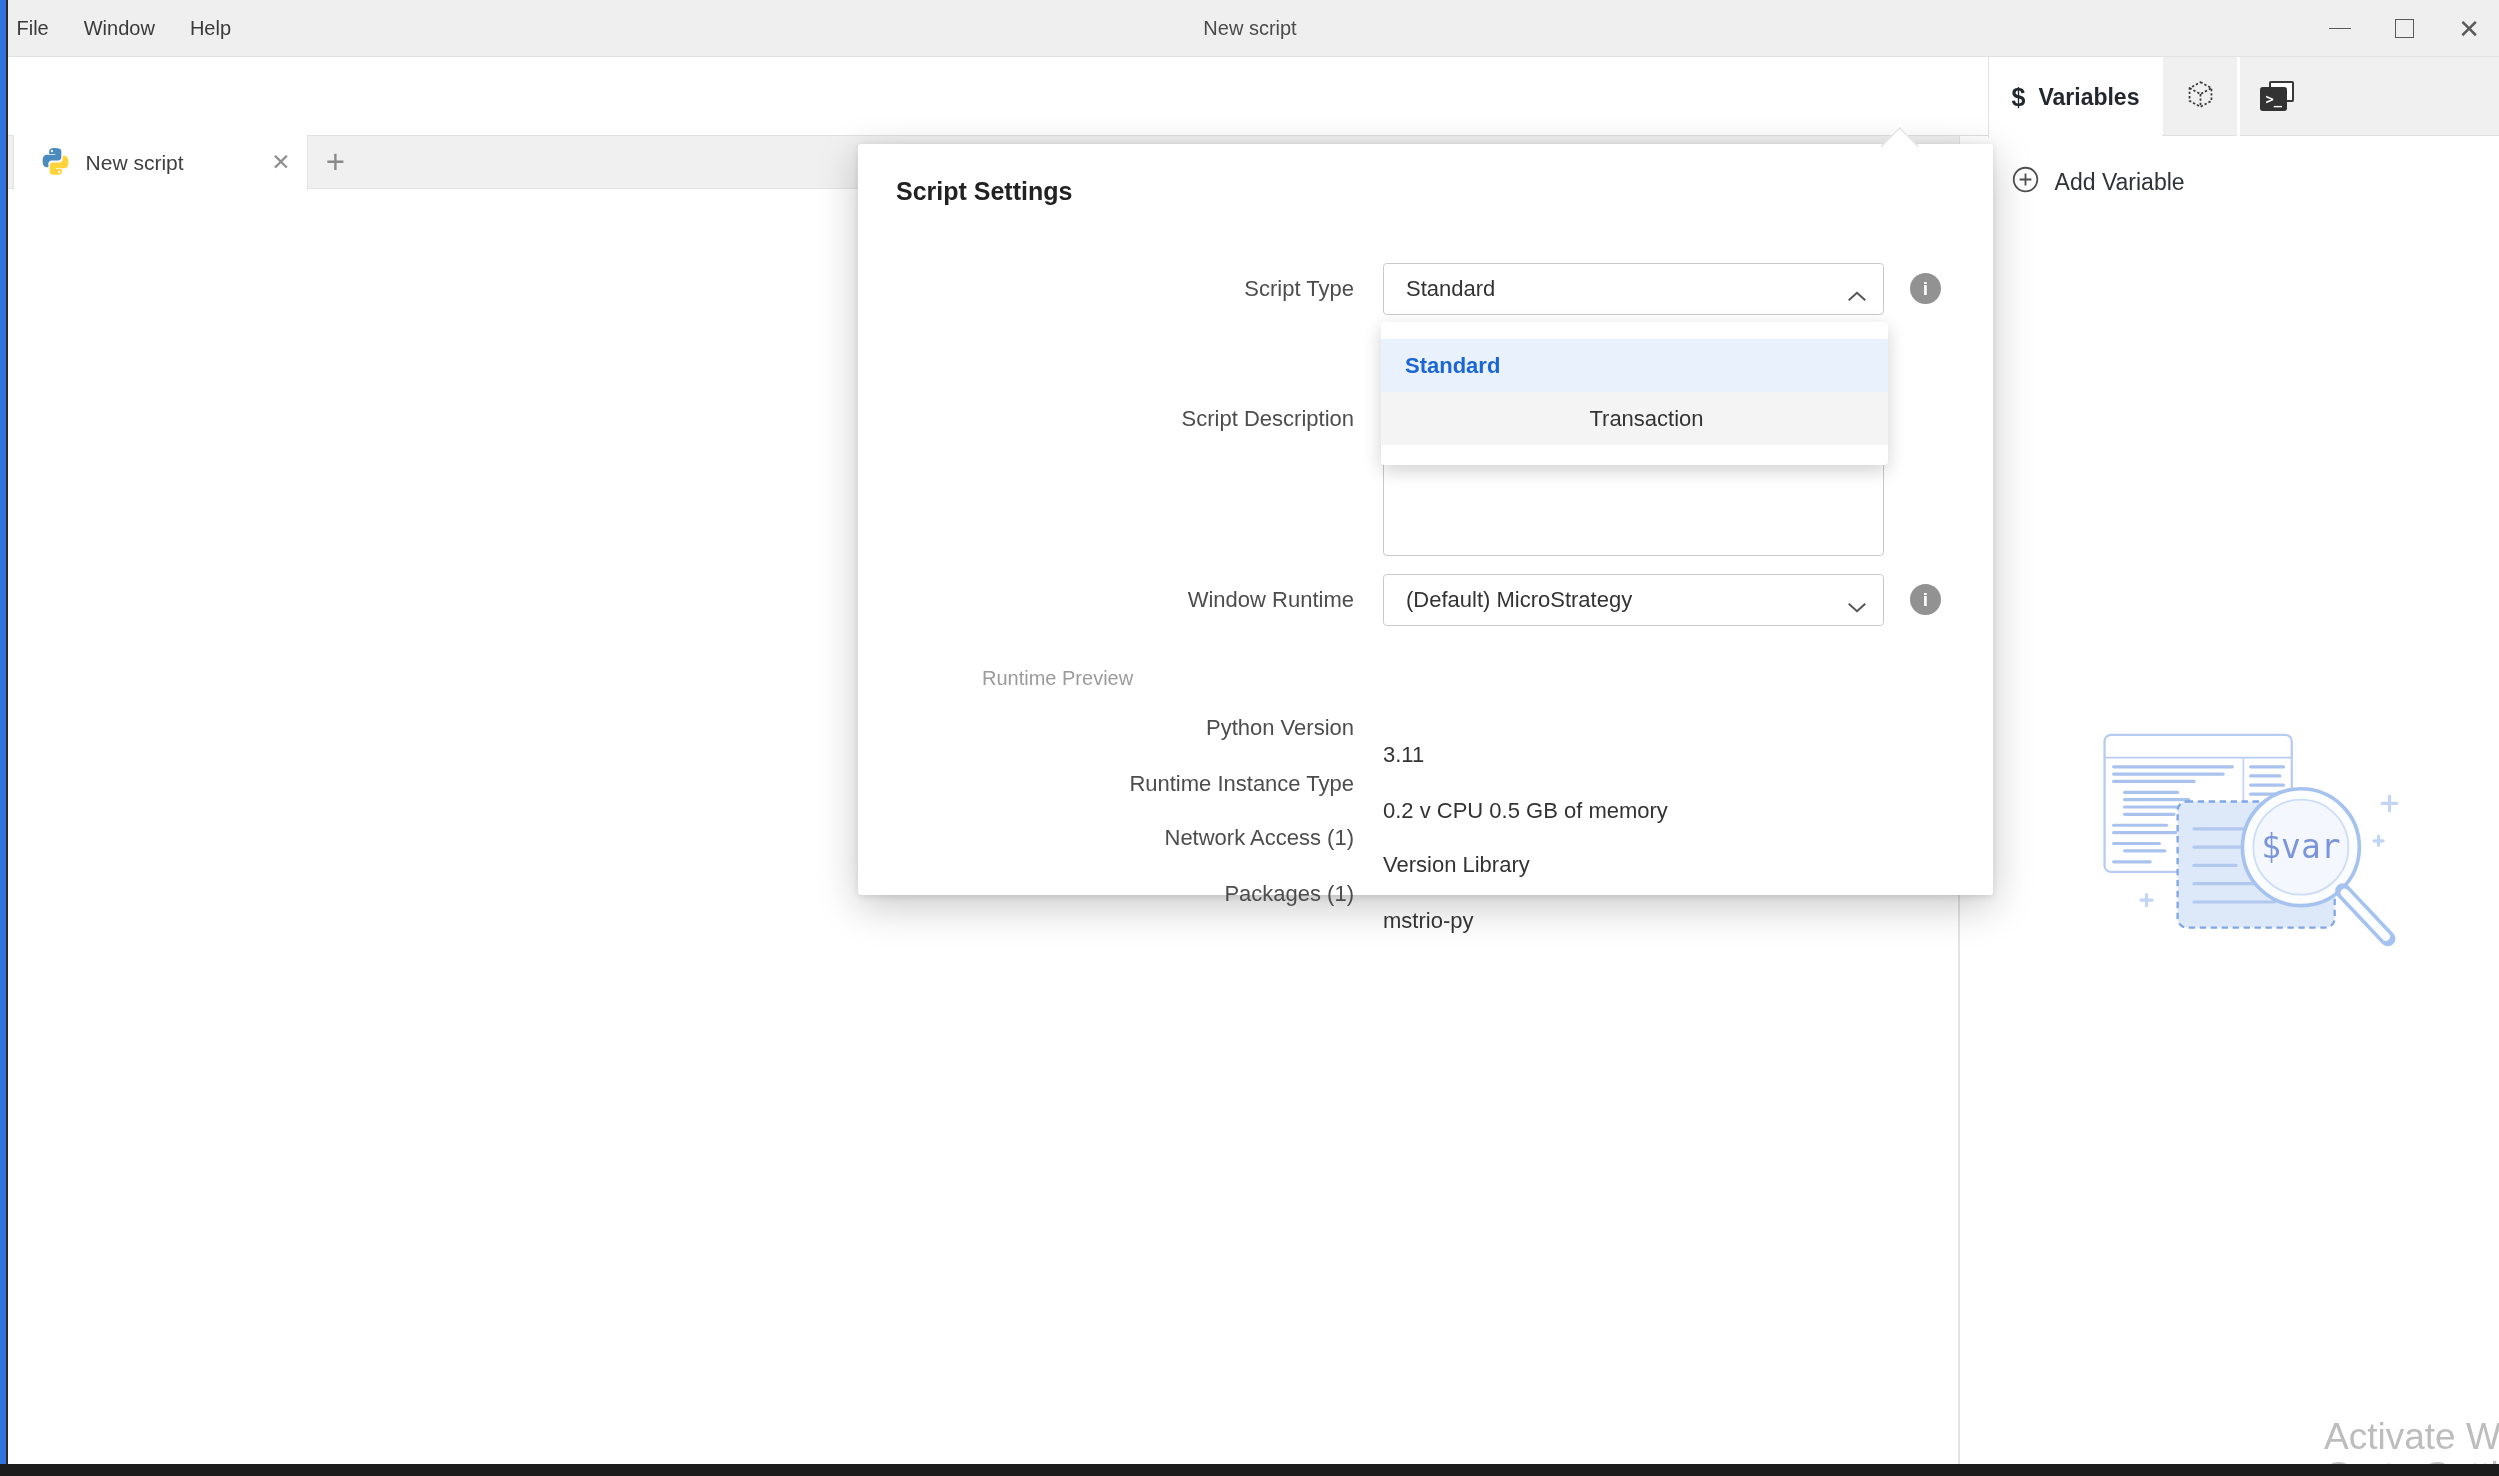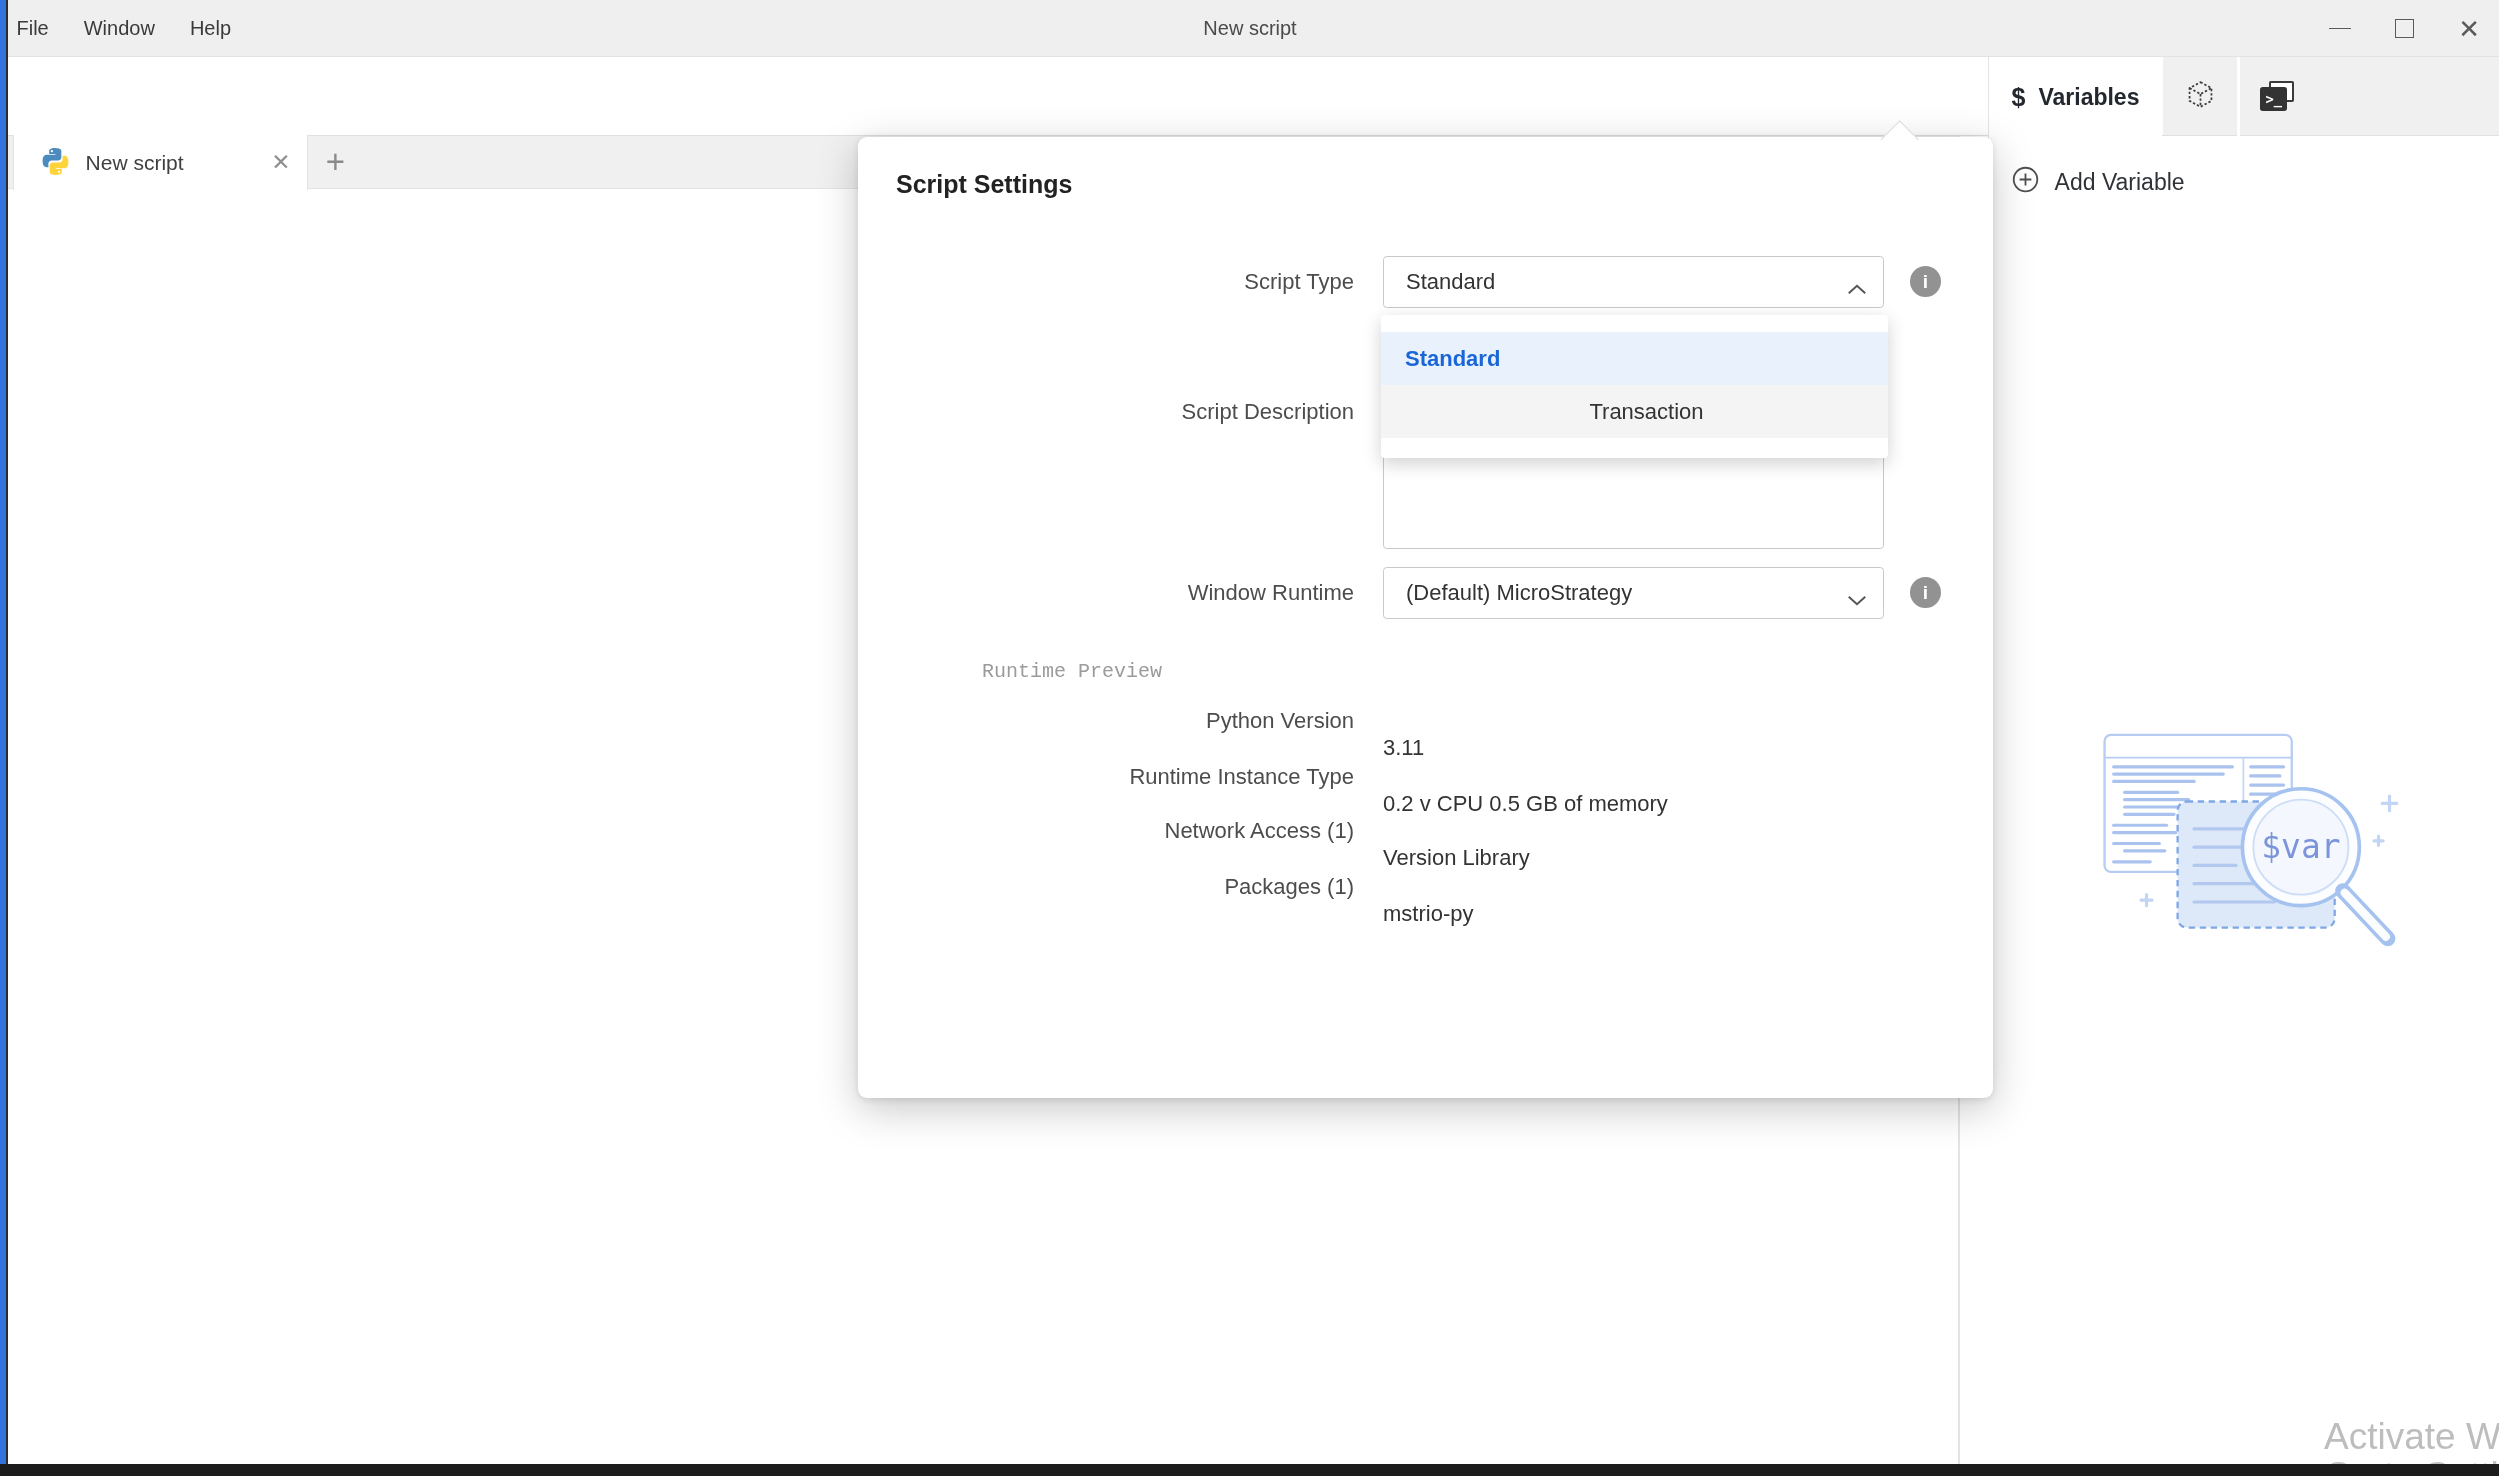--- a/index.html
+++ b/index.html
@@ -77,39 +77,39 @@
   .pyfile .pylogo { position:absolute; left:15.6px; top:42px; }
 
   
   .right-panel { left:1959px; top:135px; width:541px; height:1330px; background:#fff; border-left:0.9px solid #e4e4e4; z-index:2; }
   .add-var { position:absolute; left:2011px; top:165px; display:flex; align-items:center; gap:14.6px; font-size:23px; color:#2f3237; z-index:3; }
   .illustration { left:2086px; top:712px; z-index:2; }
   .watermark1 { left:2324px; top:1416px; font-size:37px; color:#bdbdbd; white-space:nowrap; z-index:8; font-weight:300; }
   .watermark2 { left:2324px; top:1455px; font-size:37px; color:#c4c4c4; white-space:nowrap; z-index:8; font-weight:300; }
 
   
-  .modal { left:858px; top:137px; width:1135px; height:961px; background:#fff; z-index:10;
-           box-shadow:0 11px 41px rgba(0,0,0,.22), 0 1.8px 7.3px rgba(0,0,0,.10); border-radius:9px; }
+  .modal { left:858px; top:144px; width:1135px; height:751px; background:#fff; z-index:10;
+           box-shadow:0 11px 41px rgba(0,0,0,.22), 0 1.8px 7.3px rgba(0,0,0,.10); border-radius:3px; }
   .notch { position:absolute; left:1028px; top:-11px; width:27.4px; height:27.4px; background:#fff; transform:rotate(45deg);
            border-top:0.9px solid #dcdcdc; border-left:0.9px solid #dcdcdc; }
   .modal-title { position:absolute; left:38px; top:33px; font-size:25px; font-weight:bold; color:#222; }
   .f-label { position:absolute; width:496px; text-align:right; font-size:22px; color:#4d4d4d; line-height:27.4px; }
   .f-value { position:absolute; left:525px; font-size:22px; color:#333; line-height:27.4px;margin-top:27px; }
   .select-box { position:absolute; left:525px; width:501px; height:52px; border:1.4px solid #c9c9c9; border-radius:3.7px; background:#fff;
                 display:flex; align-items:center; padding:0 44px 0 22px; font-size:22px; color:#333; }
   .select-box .chev { position:absolute; right:14.6px; top:19px; }
   .textarea-box { position:absolute; left:525px; top:247px; width:501px; height:165px; border:1.4px solid #c9c9c9; border-radius:3.7px; background:#fff; z-index:1; }
   .info-badge { position:absolute; left:1052px; width:31px; height:31px; border-radius:50%; background:#929292; color:#fff;
                 font-size:19px; font-weight:bold; display:flex; align-items:center; justify-content:center; }
   .dropdown { position:absolute; left:523px; top:178px; width:507px; height:143px; background:#fff; border-radius:3.7px; z-index:5;
               box-shadow:0 5.5px 18.3px rgba(0,0,0,.18); padding-top:16.5px; }
   .dd-option { height:53px; line-height:53px; padding-left:24px; font-size:22px; }
   .dd-selected { background:#e9f1fd; color:#1a66d6; font-weight:bold; }
   .dd-hover { background:#f4f4f4; color:#333;text-align:center; }
-  .preview-title { position:absolute; left:124px; top:523px; font-size:20px; color:#9b9b9b;font-family:Liberation Mono, monospace; }
+  .preview-title { position:absolute; left:124px; top:523px; font-size:20px; color:#9b9b9b; }
 </style>
 </head>
 <body>
 
 <div id="app">
 
   <div class="abs titlebar">
     <div class="menu">
       <span>File</span>
       <span>Window</span>

